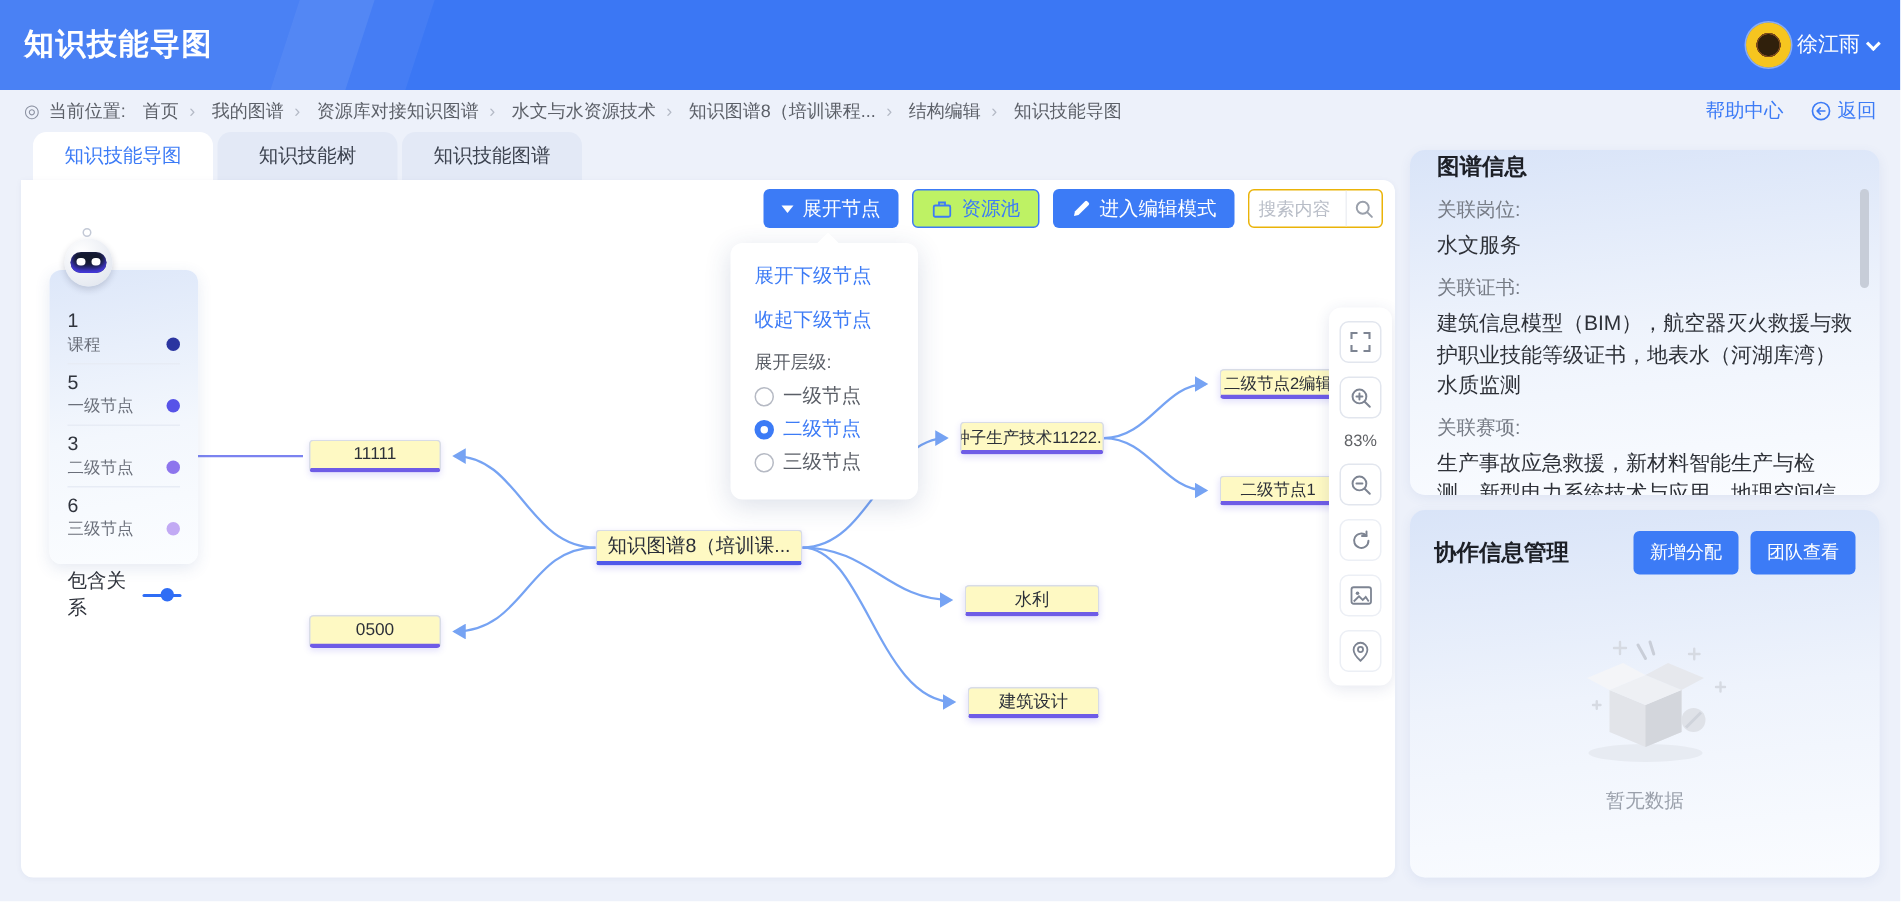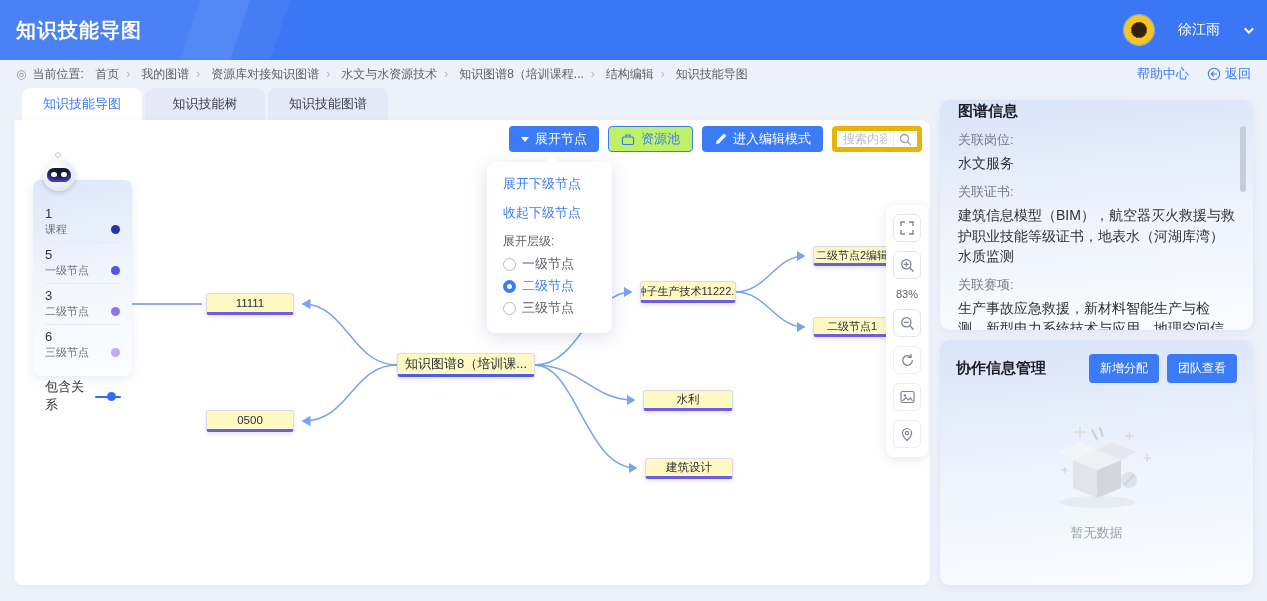--- a/index.html
+++ b/index.html
@@ -4,21 +4,21 @@
 <style>
   * { margin:0; padding:0; box-sizing:border-box; }
   body { font-family:"Liberation Sans","DejaVu Sans",sans-serif; }
   .page { position:relative; width:1267px; height:601px; background:#edf1fa; overflow:hidden; }
 
   
   .hdr { position:absolute; left:0; top:0; width:100%; height:60px; background:#3b77f4; overflow:hidden; }
   .hdr-deco1 { position:absolute; left:-60px; top:-5px; width:300px; height:70px; background:rgba(255,255,255,.08); transform:skewX(-18deg); }
   .hdr-deco2 { position:absolute; left:190px; top:-5px; width:90px; height:70px; background:rgba(255,255,255,.05); transform:skewX(-18deg); }
   .hdr h1 { position:absolute; left:16px; top:0; line-height:60px; font-size:20px; color:#fff; font-weight:bold; letter-spacing:1px; }
-  .user { position:absolute; right:16px; top:0; height:60px; display:flex; align-items:center; gap:24px; color:#fff; font-size:14px; cursor:pointer; }
+  .user { position:absolute; right:16px; top:0; height:60px; display:flex; align-items:center; gap:4px; color:#fff; font-size:14px; cursor:pointer; }
   .avatar { width:30px; height:30px; border-radius:50%; background:radial-gradient(circle,#30200c 0 33%,#7a4a1a 34% 38%,#f6c51f 39% 72%,#caa11a 73% 79%,#4c7a2a 80% 100%); box-shadow:0 0 0 1px rgba(255,255,255,.4); }
   .chev { width:7px; height:7px; border-right:2px solid #fff; border-bottom:2px solid #fff; transform:rotate(45deg) translateY(-2px); }
 
   
   .crumbs { position:absolute; left:0; top:60px; width:100%; height:28px; display:flex; align-items:center; justify-content:space-between; padding:0 16px; font-size:12px; color:#5c6068; }
   .crumb-left { display:flex; align-items:center; gap:4px; }
   .loc-ic { color:#8a90a0; font-size:12px; margin-right:2px; }
   .crumb-item { color:#5c6068; }
   .crumb-item:not(.last)::after { content:"›"; margin:0 7px; color:#b4bac6; }
   .crumb-right { display:flex; align-items:center; gap:18px; color:#3c7bf6; font-size:13px; }
@@ -30,21 +30,21 @@
   .tab { width:120px; text-align:center; line-height:32px; font-size:13px; color:#3d4350; background:#e3e9f6; border-radius:9px 9px 0 0; cursor:pointer; }
   .tab.active { background:#fff; color:#3c7bf6; }
   .canvas { position:absolute; left:0; top:32px; width:916px; height:465px; background:#fff; border-radius:0 8px 8px 8px; overflow:hidden; box-shadow:0 1px 4px rgba(30,60,120,.05); }
 
   
   .map-toolbar { position:absolute; top:6px; right:8px; display:flex; align-items:center; gap:9px; z-index:6; }
   .btn { height:26px; display:inline-flex; align-items:center; gap:6px; padding:0 12px; font-size:13px; border-radius:4px; cursor:pointer; white-space:nowrap; }
   .btn-primary { background:#3c7bf6; color:#fff; }
   .btn-outline { background:#bef264; color:#3c7bf6; border:1px solid #3c7bf6;justify-content:flex-end; }
   .caret { width:0; height:0; border-left:4px solid transparent; border-right:4px solid transparent; border-top:5px solid #fff; }
-  .search { height:26px; width:90px; border:5px solid #eab308; border-radius:4px; background:#fff; display:flex; align-items:center; overflow:hidden; }
+  .search { height:26px; width:90px; border:1px solid #eab308; border-radius:4px; background:#fff; display:flex; align-items:center; overflow:hidden; }
   .search input { flex:1; width:0; border:none; outline:none; font-size:12px; padding:0 6px; color:#333; }
   .search input::placeholder { color:#b8bdc7; }
   .search .s-btn { width:24px; height:100%; border-left:1px solid #eef0f4; display:grid; place-items:center; cursor:pointer; }
 
   
   .dropdown { position:absolute; left:473px; top:42px; width:125px; z-index:7; background:#fff; border-radius:8px; box-shadow:0 4px 18px rgba(40,60,120,.16); padding:13px 16px 12px; }
   .dropdown::before { content:""; position:absolute; top:-5px; left:60px; width:10px; height:10px; background:#fff; transform:rotate(45deg); }
   .dd-link { display:block; color:#3c7bf6; font-size:13px; margin-bottom:11px; cursor:pointer; }
   .dd-label { font-size:12px; color:#5a5e66; margin:3px 0 5px; }
   .dd-opt { display:flex; align-items:center; gap:6px; font-size:13px; color:#5a5e66; margin:4px 0; cursor:pointer; }

